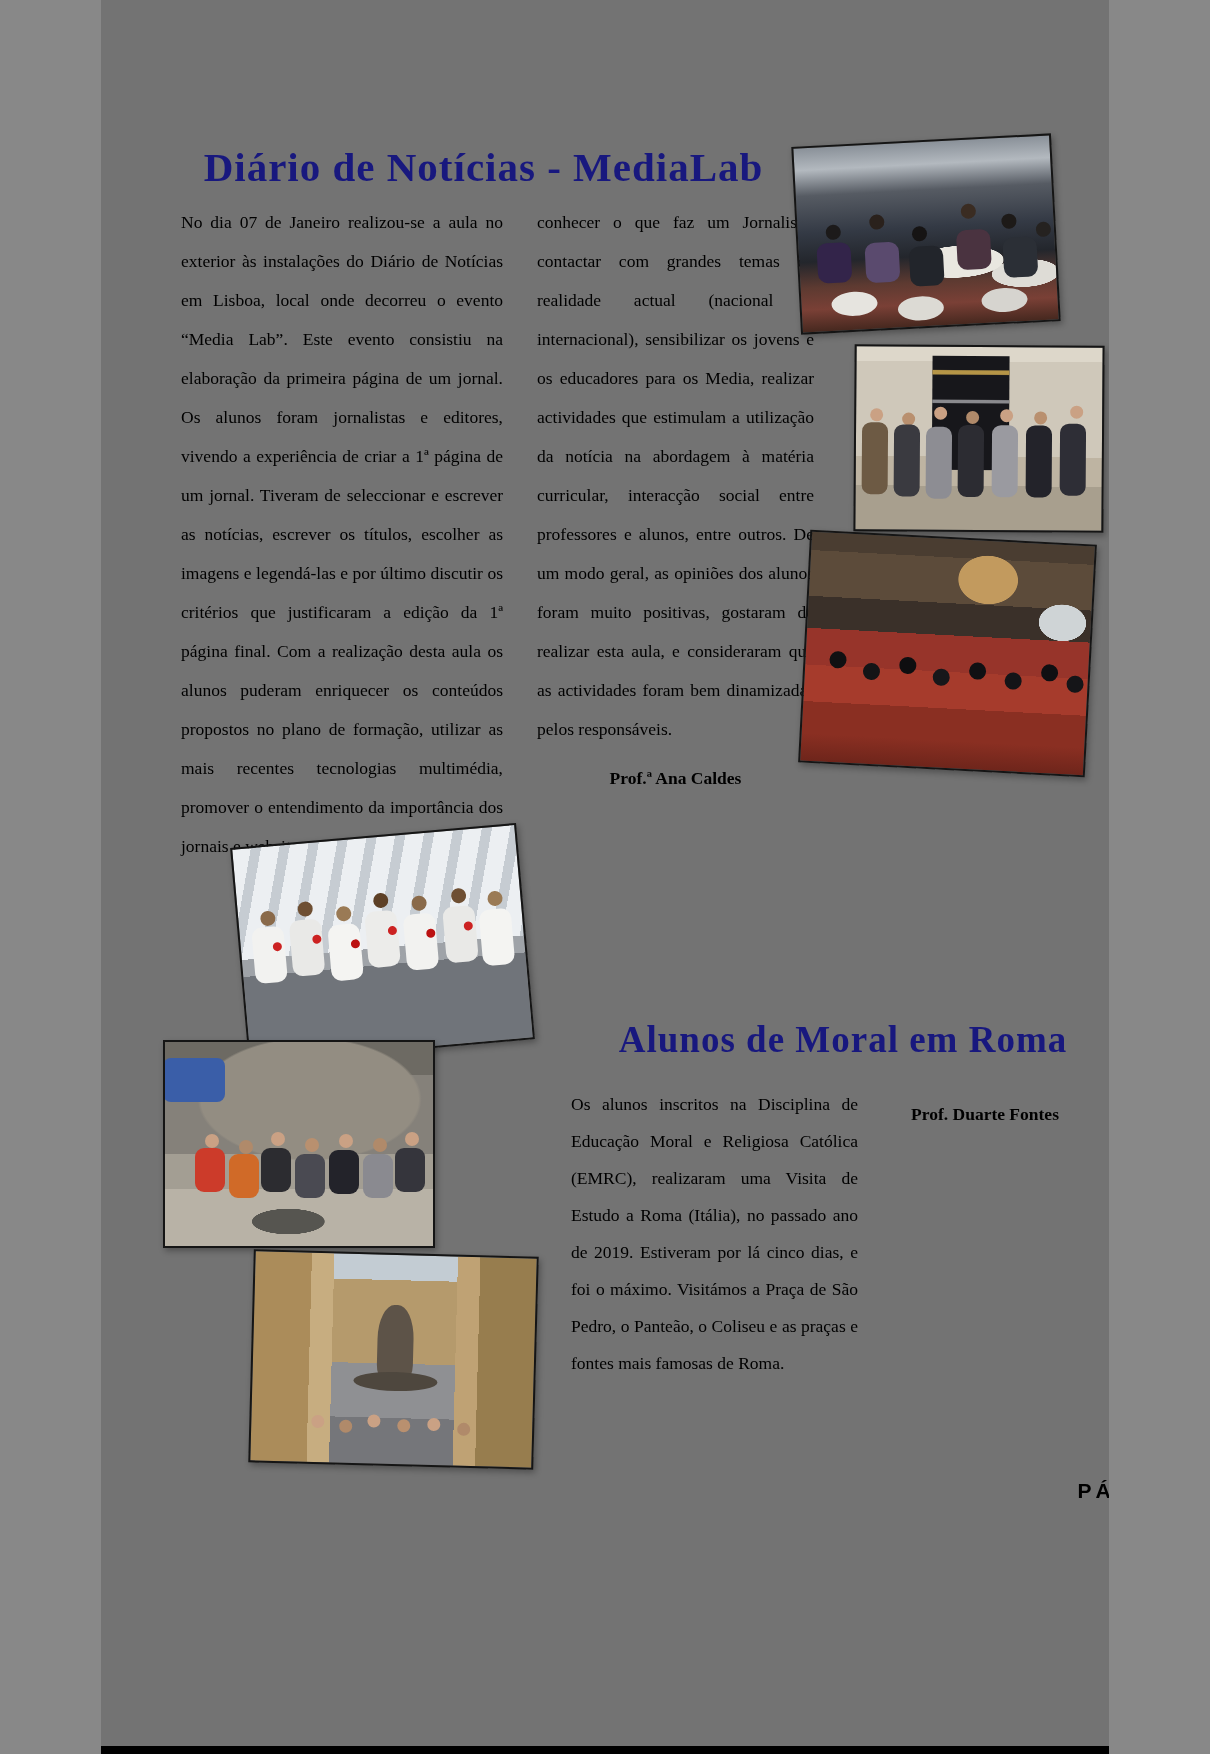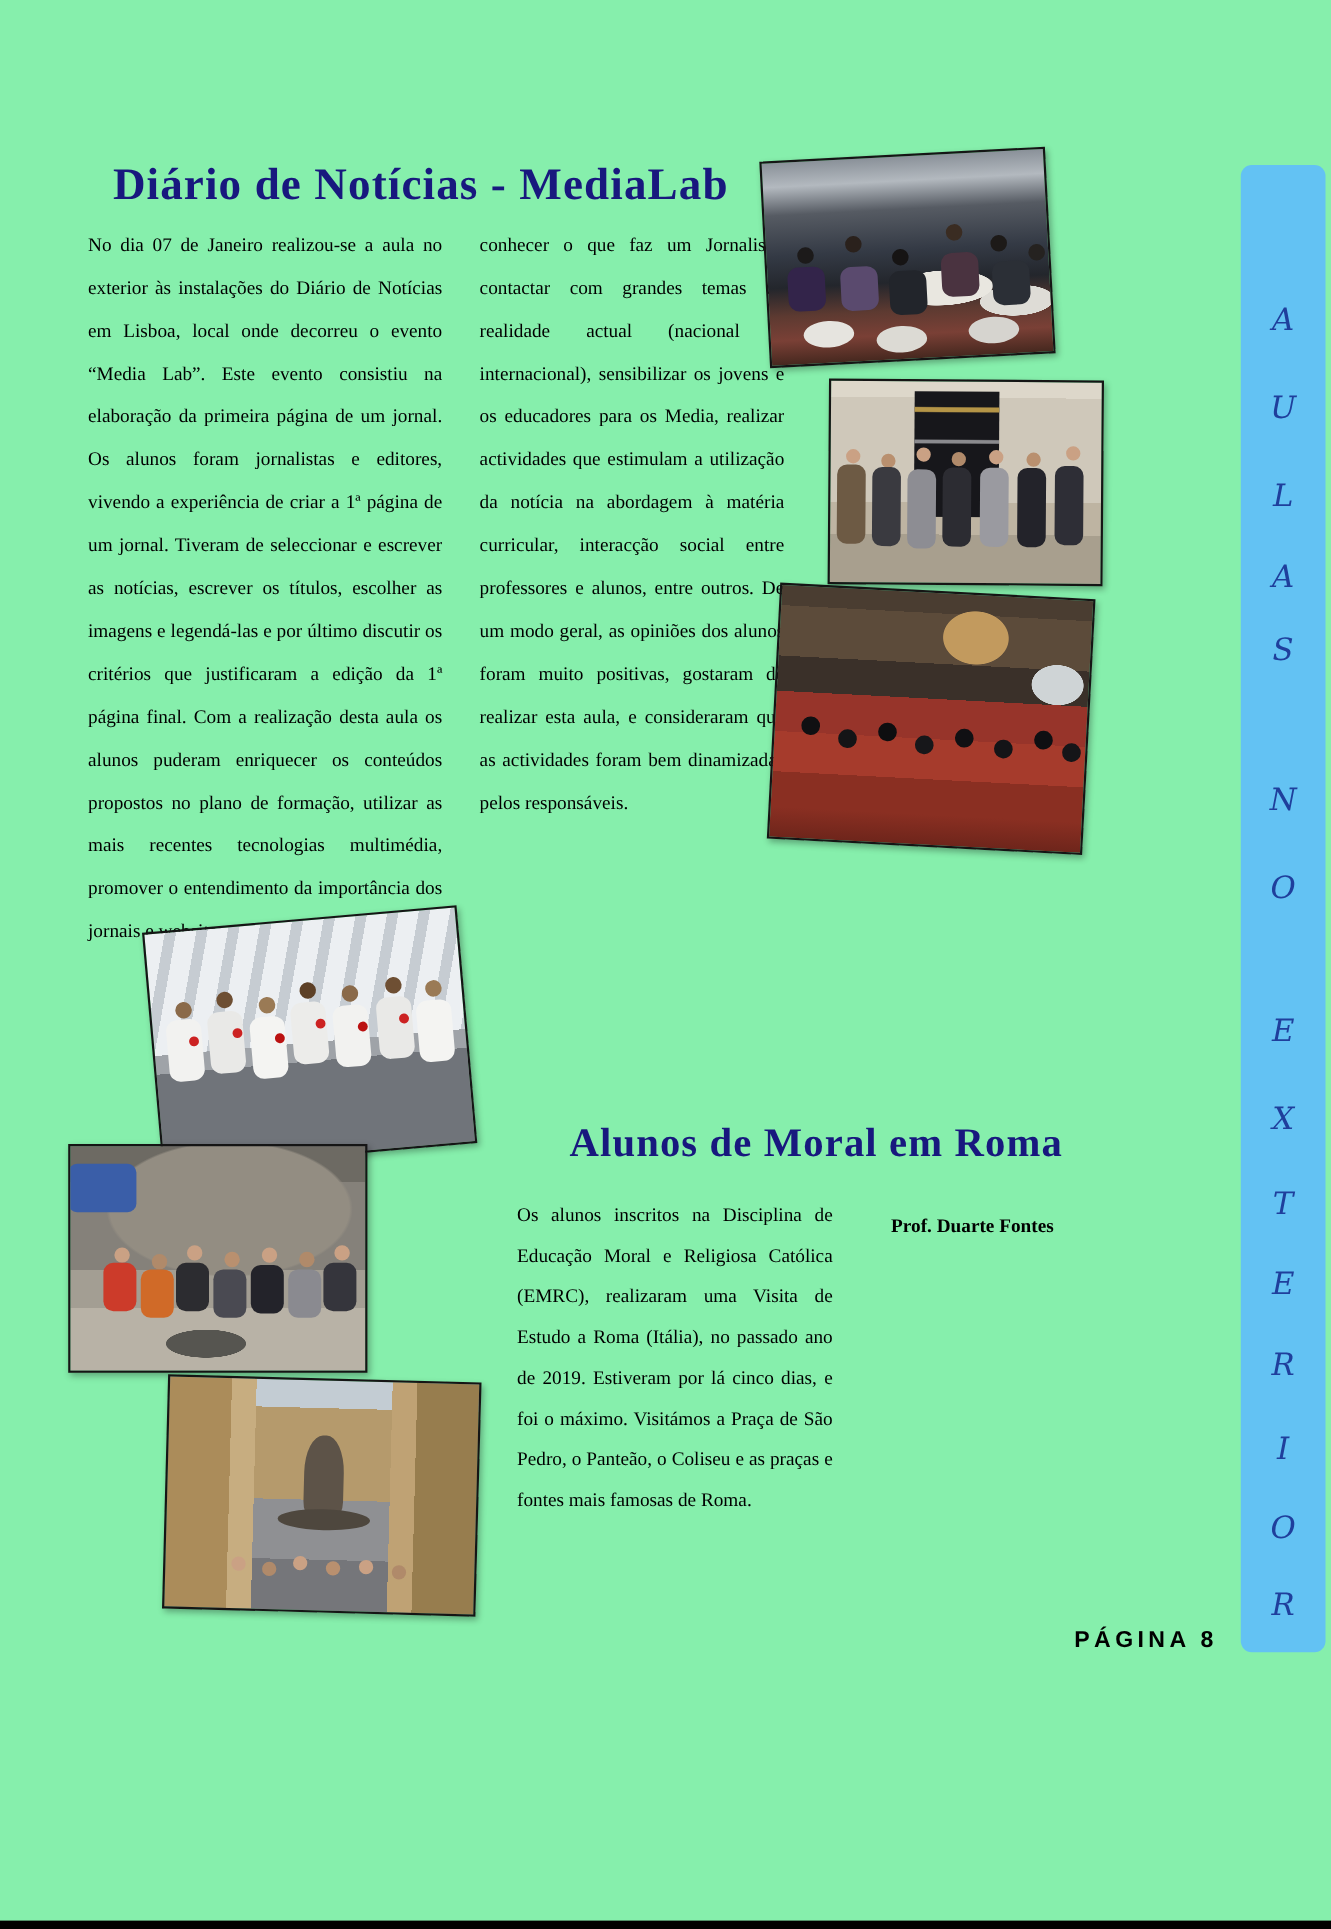--- a/index.html
+++ b/index.html
@@ -1,18 +1,18 @@
 <!DOCTYPE html>
 <html><head>
 <meta charset="utf-8">
 <style>
   html,body{margin:0;padding:0;background:#888;}
   .page{
-    position:relative;width:1210px;height:1754px;margin:0 auto;
-    background:#86efac;overflow:hidden;
+    position:relative;width:1008px;height:1754px;margin:0 auto;
+    background:#737373;overflow:hidden;
     font-family:"Liberation Serif",serif;color:#000;
   }
   
   .headline{
     position:absolute;text-align:center;font-weight:bold;
     color:#18187e;font-family:"Liberation Serif",serif;
     letter-spacing:1px;white-space:nowrap;
   }
   #title1{left:75px;top:116px;width:615px;font-size:41px;}
   #title2{left:468px;top:986px;width:548px;font-size:37px;}
@@ -120,20 +120,21 @@
 <div class="page">
 
   <h1 class="headline" id="title1" style="color: rgb(24, 24, 126);">Diário de Notícias - MediaLab</h1>
 
   <div class="col a1" id="a1c1">
     <p>No dia 07 de Janeiro realizou-se a aula no exterior às instalações do Diário de Notícias em Lisboa, local onde decorreu o evento “Media Lab”. Este evento consistiu na elaboração da primeira página de um jornal. Os alunos foram jornalistas e editores, vivendo a experiência de criar a 1ª página de um jornal. Tiveram de seleccionar e escrever as notícias, escrever os títulos, escolher as imagens e legendá-las e por último discutir os critérios que justificaram a edição da 1ª página final. Com a realização desta aula os alunos puderam enriquecer os conteúdos propostos no plano de formação, utilizar as mais recentes tecnologias multimédia, promover o entendimento da importância dos jornais e websites no mundo actual,</p>
   </div>
 
   <div class="col a1" id="a1c2">
     <p>conhecer o que faz um Jornalista, contactar com grandes temas da realidade actual (nacional e internacional), sensibilizar os jovens e os educadores para os Media, realizar actividades que estimulam a utilização da notícia na abordagem à matéria curricular, interacção social entre professores e alunos, entre outros. De um modo geral, as opiniões dos alunos foram muito positivas, gostaram de realizar esta aula, e consideraram que as actividades foram bem dinamizadas pelos responsáveis.</p>
+    <span class="signature">Prof.ª Ana Caldes</span>
   </div>
 
   <div class="photo" id="ph1">
     <span class="heads"></span>
     <span class="blobs"></span>
     <span class="chairs"></span>
   </div>
   <div class="photo" id="ph2">
     <span class="banner"></span>
     <span class="heads"></span>

